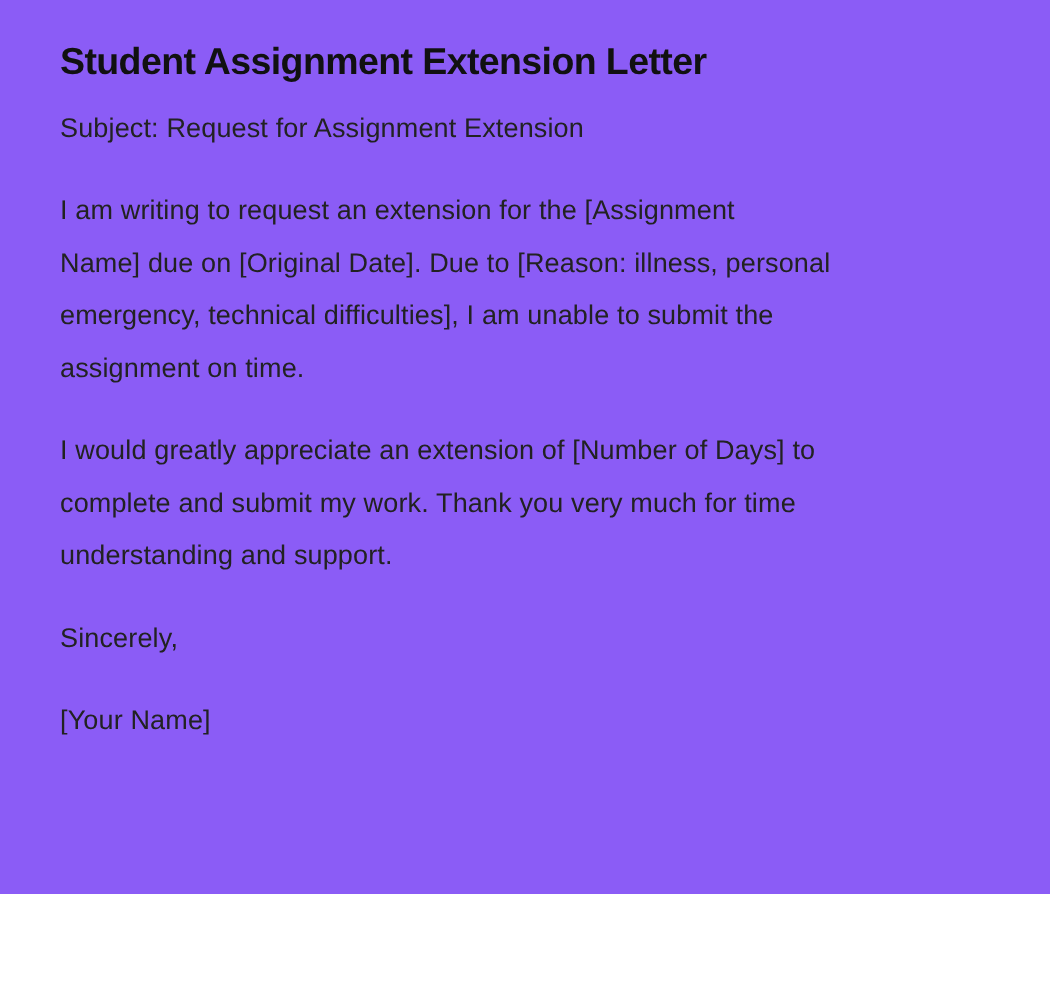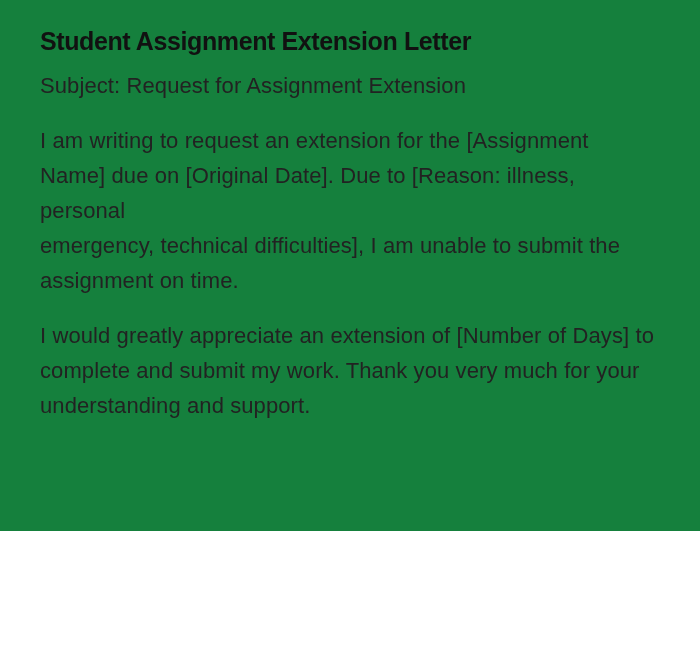--- a/index.html
+++ b/index.html
@@ -9,35 +9,35 @@
       background: #ffffff;
     }
     body {
       width: 700px;
       height: 656px;
       overflow: hidden;
       font-family: "Liberation Sans", "DejaVu Sans", sans-serif;
     }
     .letter-page {
       width: 700px;
-      height: 531px;
-      background: #15803d;
+      height: 596px;
+      background: #8b5cf6;
       padding: 26px 40px 0 40px;
     }
     .letter-title {
       font-size: 25px;
       line-height: 30px;
       font-weight: 700;
       letter-spacing: -0.4px;
       color: #111111;
       margin: 0 0 12px 0;
     }
     .letter-line,
     .letter-paragraph {
-      font-size: 22px;
+      font-size: 18px;
       line-height: 35px;
       font-weight: 400;
       color: #222222;
       margin: 0 0 20px 0;
       letter-spacing: 0.1px;
     }
     .letter-paragraph {
       white-space: pre-line; 
     }
   </style>
@@ -50,19 +50,21 @@
 
   <p class="letter-line">Subject: Request for Assignment Extension</p>
 
 
   <p class="letter-paragraph">I am writing to request an extension for the [Assignment
 Name] due on [Original Date]. Due to [Reason: illness, personal
 emergency, technical difficulties], I am unable to submit the
 assignment on time.</p>
 
   <p class="letter-paragraph">I would greatly appreciate an extension of [Number of Days] to
-complete and submit my work. Thank you very much for your
+complete and submit my work. Thank you very much for time
 understanding and support.</p>
 
+  <p class="letter-line">Sincerely,</p>
 
+  <p class="letter-line">[Your Name]</p>
 
 
 </div>
 
 </body></html>

